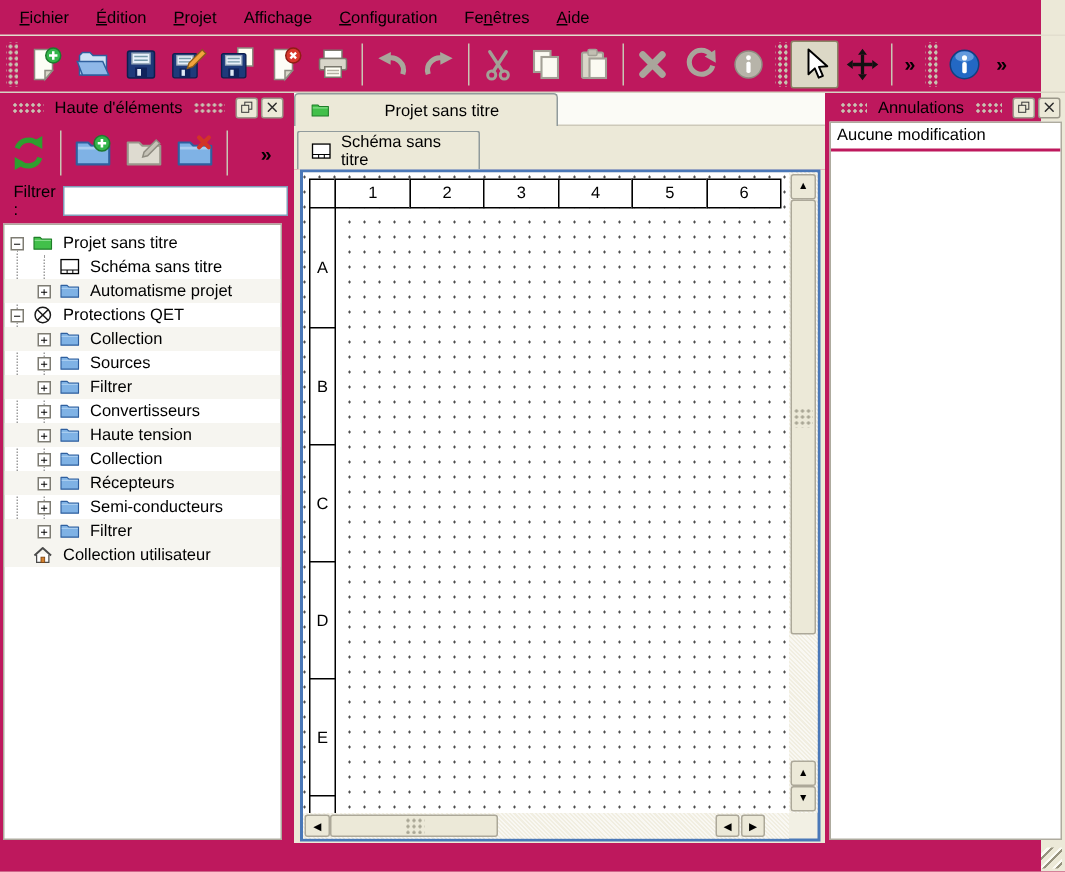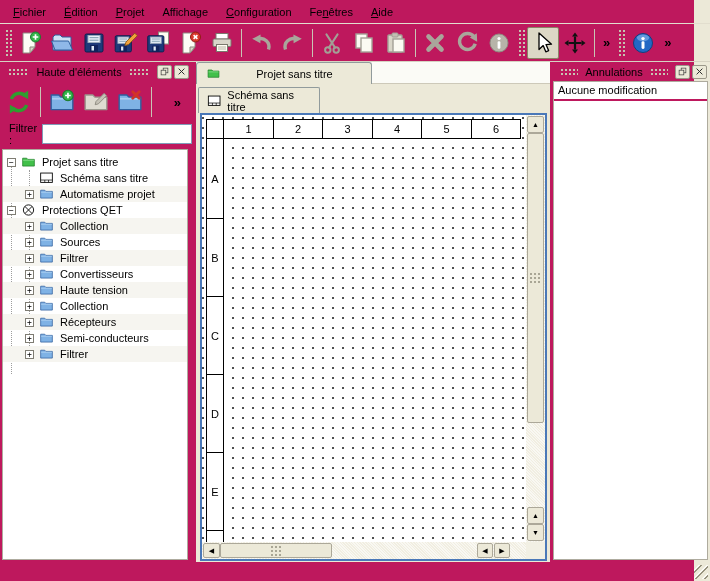--- a/index.html
+++ b/index.html
@@ -506,20 +506,27 @@
           </svg>
           <span class="tree-label">Semi-conducteurs</span>
         </div>
         <div class="tree-row shaded">
           <span class="t-indent"></span>
           <span class="expander">+</span>
           <svg class="tree-ic" viewBox="0 0 24 24">
             <use href="#i-folder-blue"></use>
           </svg>
           <span class="tree-label">Filtrer</span>
+        </div>
+        <div class="tree-row shaded">
+          <span class="exp-space"></span>
+          <svg class="tree-ic" viewBox="0 0 24 24">
+            <use href="#i-home"></use>
+          </svg>
+          <span class="tree-label">Collection utilisateur</span>
         </div>
       </div>
 </div>
 
 <div id="center">
   <div id="project-tabbar">
     <div id="project-tab">
       <svg viewBox="0 0 24 24">
             <use href="#i-folder-green"></use>
           </svg>

